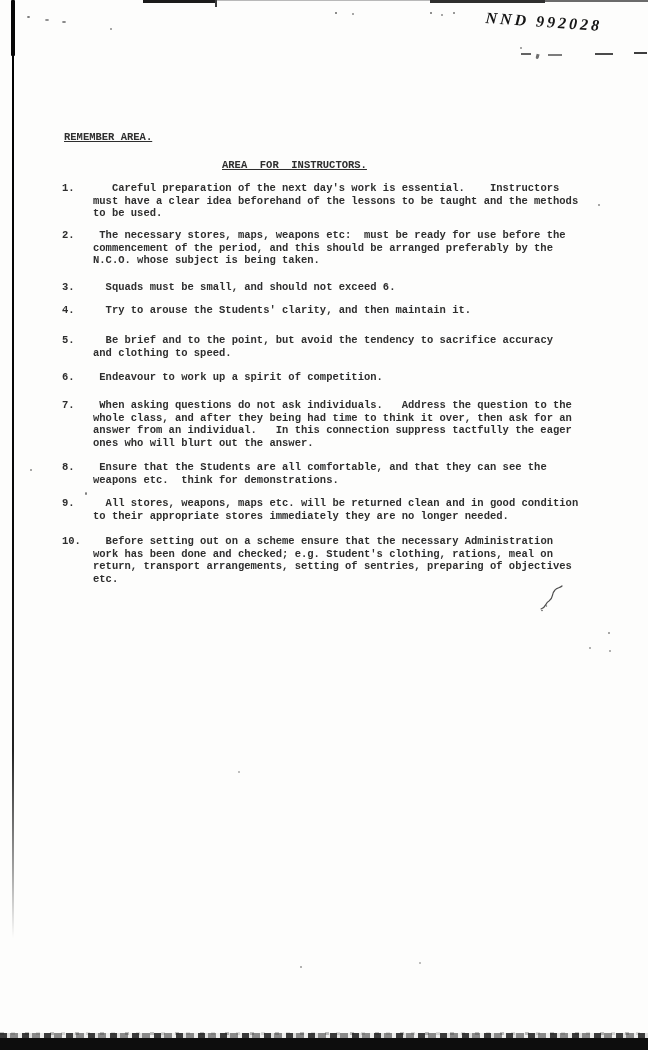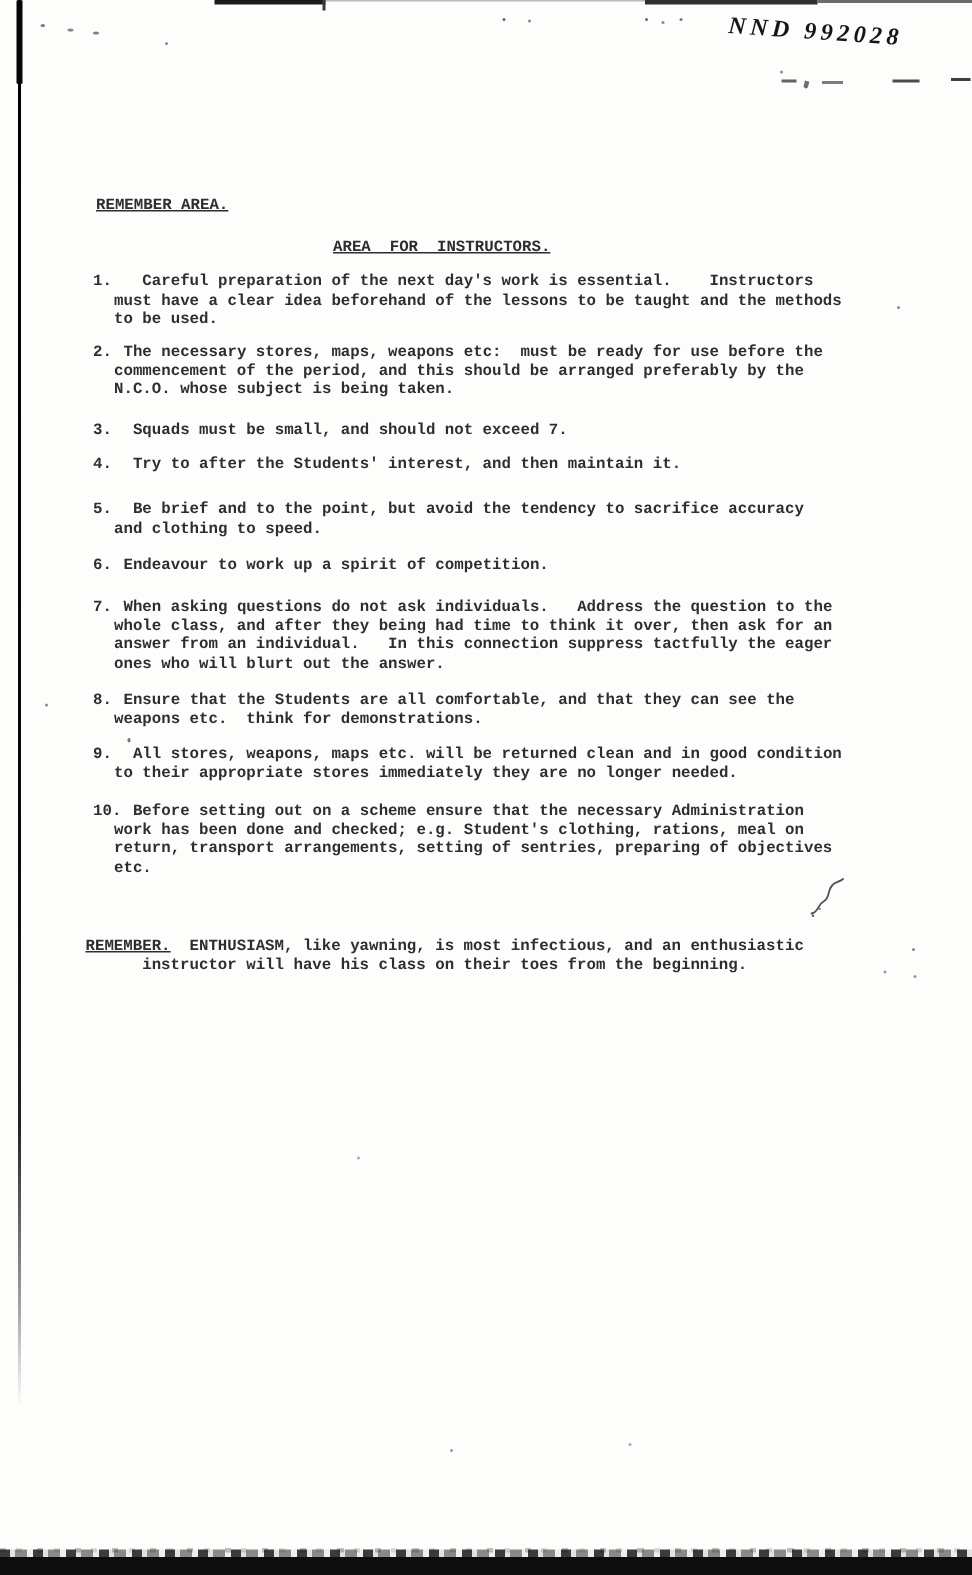--- a/index.html
+++ b/index.html
@@ -10,21 +10,21 @@
   }
   .page{
     position:absolute;inset:0;background:#fdfdfc;color:#2e2e2e;
     font-size:10.5px;line-height:12.7px;font-weight:bold;
   }
   
   .heading{position:absolute;left:64px;top:131px;text-decoration:underline;white-space:pre;}
   .doc-title{position:absolute;left:222px;top:159px;text-decoration:underline;white-space:pre;}
   .item{position:absolute;left:62px;}
   .item .num{position:absolute;left:0;top:0;white-space:pre;}
-  .item .txt{display:block;margin-left:14px;width:512px;white-space:pre-wrap;}
+  .item .txt{display:block;margin-left:31px;width:512px;white-space:pre-wrap;}
   .remember{position:absolute;left:57px;top:625px;width:545px;white-space:pre-wrap;}
   .remember .u{text-decoration:underline;}
   
   .stamp{
     position:absolute;left:486px;top:12px;
     font-family:"Liberation Serif","DejaVu Serif",serif;
     font-style:italic;font-weight:bold;font-size:16px;letter-spacing:3px;
     color:#161616;transform:rotate(4deg);transform-origin:left top;white-space:pre;
   }
   
@@ -110,25 +110,25 @@
 to be used.</span>
   </div>
   <div class="item" style="top:229px">
     <span class="num">2.</span>
     <span class="txt"> The necessary stores, maps, weapons etc:  must be ready for use before the
 commencement of the period, and this should be arranged preferably by the
 N.C.O. whose subject is being taken.</span>
   </div>
   <div class="item" style="top:281px">
     <span class="num">3.</span>
-    <span class="txt">  Squads must be small, and should not exceed 7.</span>
+    <span class="txt">  Squads must be small, and should not exceed 6.</span>
   </div>
   <div class="item" style="top:304px">
     <span class="num">4.</span>
-    <span class="txt">  Try to after the Students' interest, and then maintain it.</span>
+    <span class="txt">  Try to arouse the Students' clarity, and then maintain it.</span>
   </div>
   <div class="item" style="top:334px">
     <span class="num">5.</span>
     <span class="txt">  Be brief and to the point, but avoid the tendency to sacrifice accuracy
 and clothing to speed.</span>
   </div>
   <div class="item" style="top:371px">
     <span class="num">6.</span>
     <span class="txt"> Endeavour to work up a spirit of competition.</span>
   </div>
@@ -150,16 +150,14 @@
 to their appropriate stores immediately they are no longer needed.</span>
   </div>
   <div class="item" style="top:535px">
     <span class="num">10.</span>
     <span class="txt">  Before setting out on a scheme ensure that the necessary Administration
 work has been done and checked; e.g. Student's clothing, rations, meal on
 return, transport arrangements, setting of sentries, preparing of objectives
 etc.</span>
   </div>
 
-  <div class="remember"><span class="u">REMEMBER.</span><span>  ENTHUSIASM, like yawning, is most infectious, and an enthusiastic
-      instructor will have his class on their toes from the beginning.</span></div>
 
 </div>
 
 </body></html>

